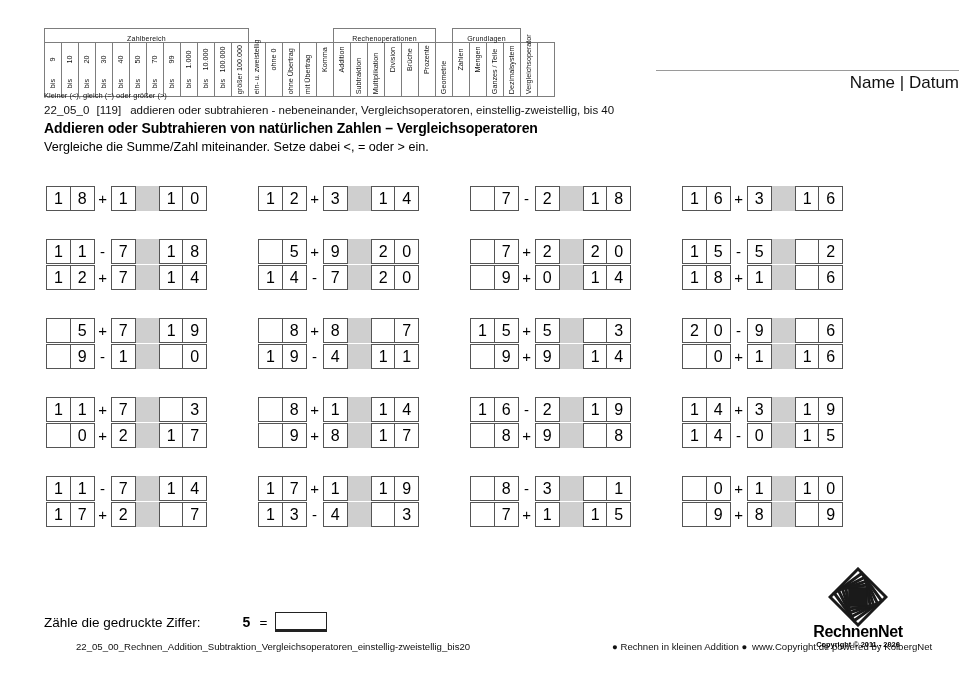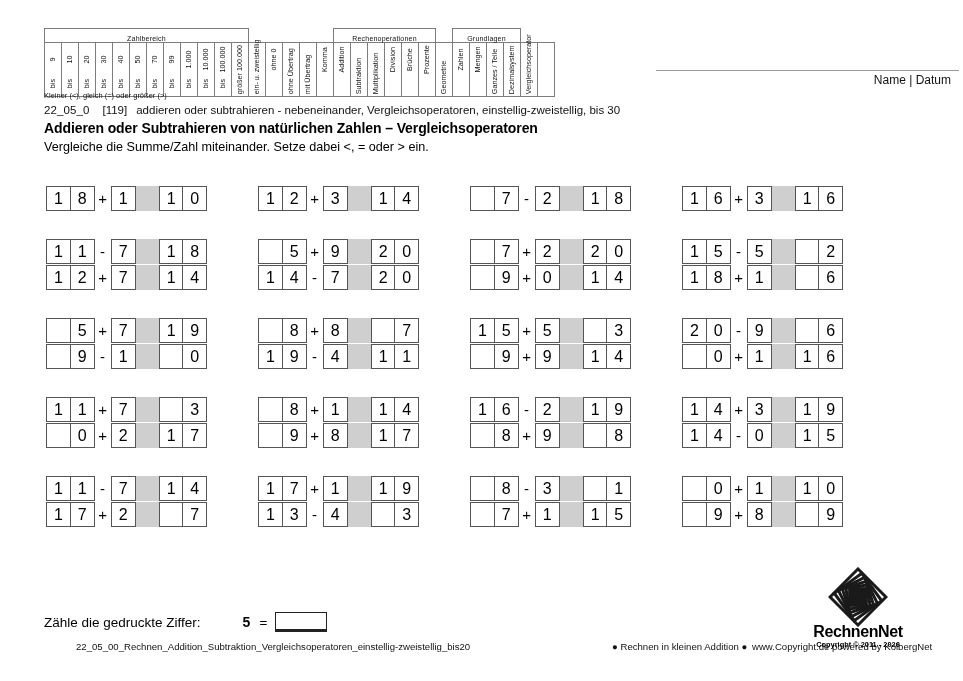--- a/index.html
+++ b/index.html
@@ -31,26 +31,26 @@
   .vert-tall{
     position:absolute;left:50%;bottom:2px;
     transform-origin:left bottom;transform:rotate(-90deg);
     white-space:nowrap;font-size:7.2px;line-height:1;
     margin-left:3px;
   }
   #kleiner-note{position:absolute;left:0;top:63px;font-size:7.5px;color:#111;}
 
   #name-line{position:absolute;right:0;top:0;width:303px;}
   #name-rule{position:absolute;left:0;top:42px;width:303px;border-top:1px solid #9a9a9a;}
-  #name-label{position:absolute;right:8px;top:45px;font-size:12px;color:#111;padding-left:16px;}
+  #name-label{position:absolute;right:0;top:45px;font-size:17px;color:#111;padding-left:16px;}
 
   
   #code-line{position:absolute;left:44px;top:104px;font-size:11.5px;color:#111;}
   #code-line .code{letter-spacing:.1px;}
-  #code-line .brk{margin-left:13px;}
+  #code-line .brk{margin-left:7px;}
   #code-line .desc{margin-left:9px;}
   #main-title{position:absolute;left:44px;top:120px;font-size:14px;font-weight:bold;letter-spacing:-.1px;}
   #sub-title{position:absolute;left:44px;top:140px;font-size:12.6px;}
 
   
   #exercises{position:absolute;left:0;top:185px;width:963px;}
   .ex-block{position:absolute;}
   .ex-row{position:absolute;height:27px;}
   .problem{display:flex;align-items:center;height:27px;}
   .cell{
@@ -213,21 +213,21 @@
   </table>
   <div id="kleiner-note">Kleiner (&lt;), gleich (=) oder größer (&gt;)</div>
 
   <div id="name-line">
     <div id="name-rule"></div>
     <div id="name-label">Name | Datum</div>
   </div>
 </div>
 
 <div id="code-line">
-  <span class="code">22_05_0</span><span class="brk">[119]</span><span class="desc">addieren oder subtrahieren - nebeneinander, Vergleichsoperatoren, einstellig-zweistellig, bis 30</span>
+  <span class="code">22_05_0</span><span class="brk">[119]</span><span class="desc">addieren oder subtrahieren - nebeneinander, Vergleichsoperatoren, einstellig-zweistellig, bis 40</span>
 </div>
 <div id="main-title">Addieren oder Subtrahieren von natürlichen Zahlen – Vergleichsoperatoren</div>
 <div id="sub-title">Vergleiche die Summe/Zahl miteinander. Setze dabei &lt;, = oder &gt; ein.</div>
 
 <div id="exercises">
     <div class="ex-block" style="left: 46px; top: 0px;">
       <div class="ex-row" style="top: 0px;">
         <div class="problem">
           <div class="grp">
             <div class="cell first">1</div>

